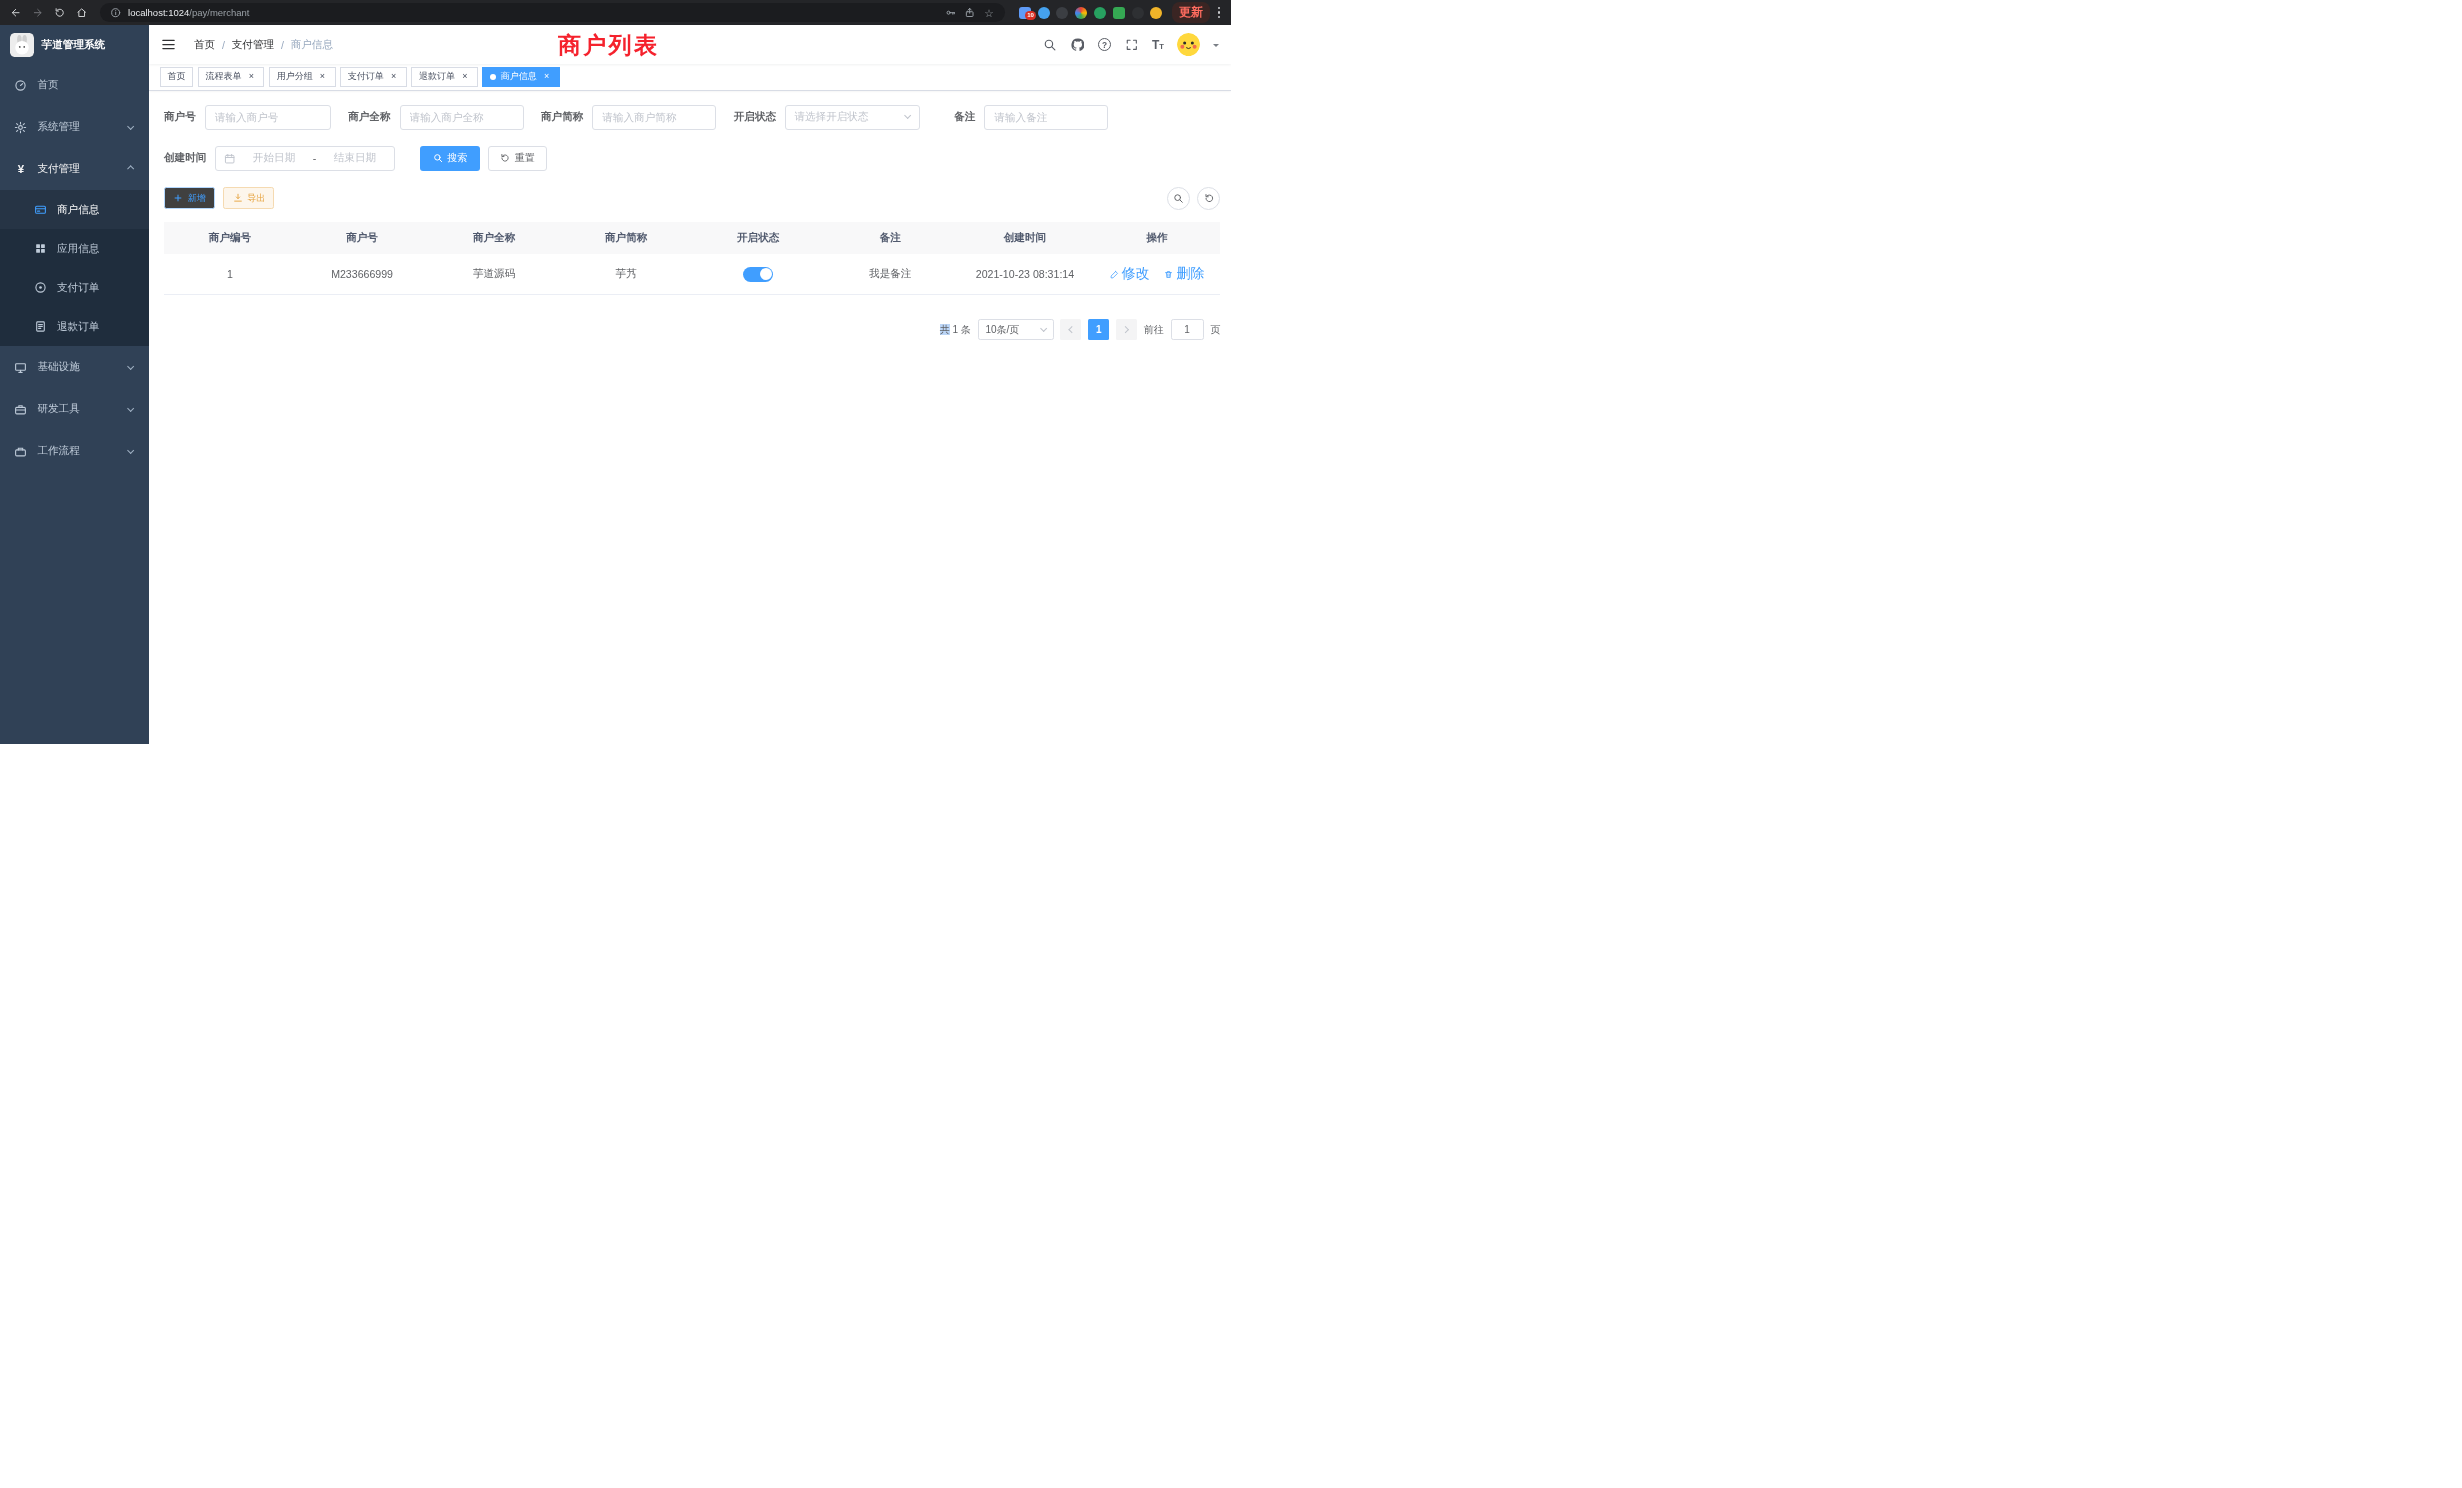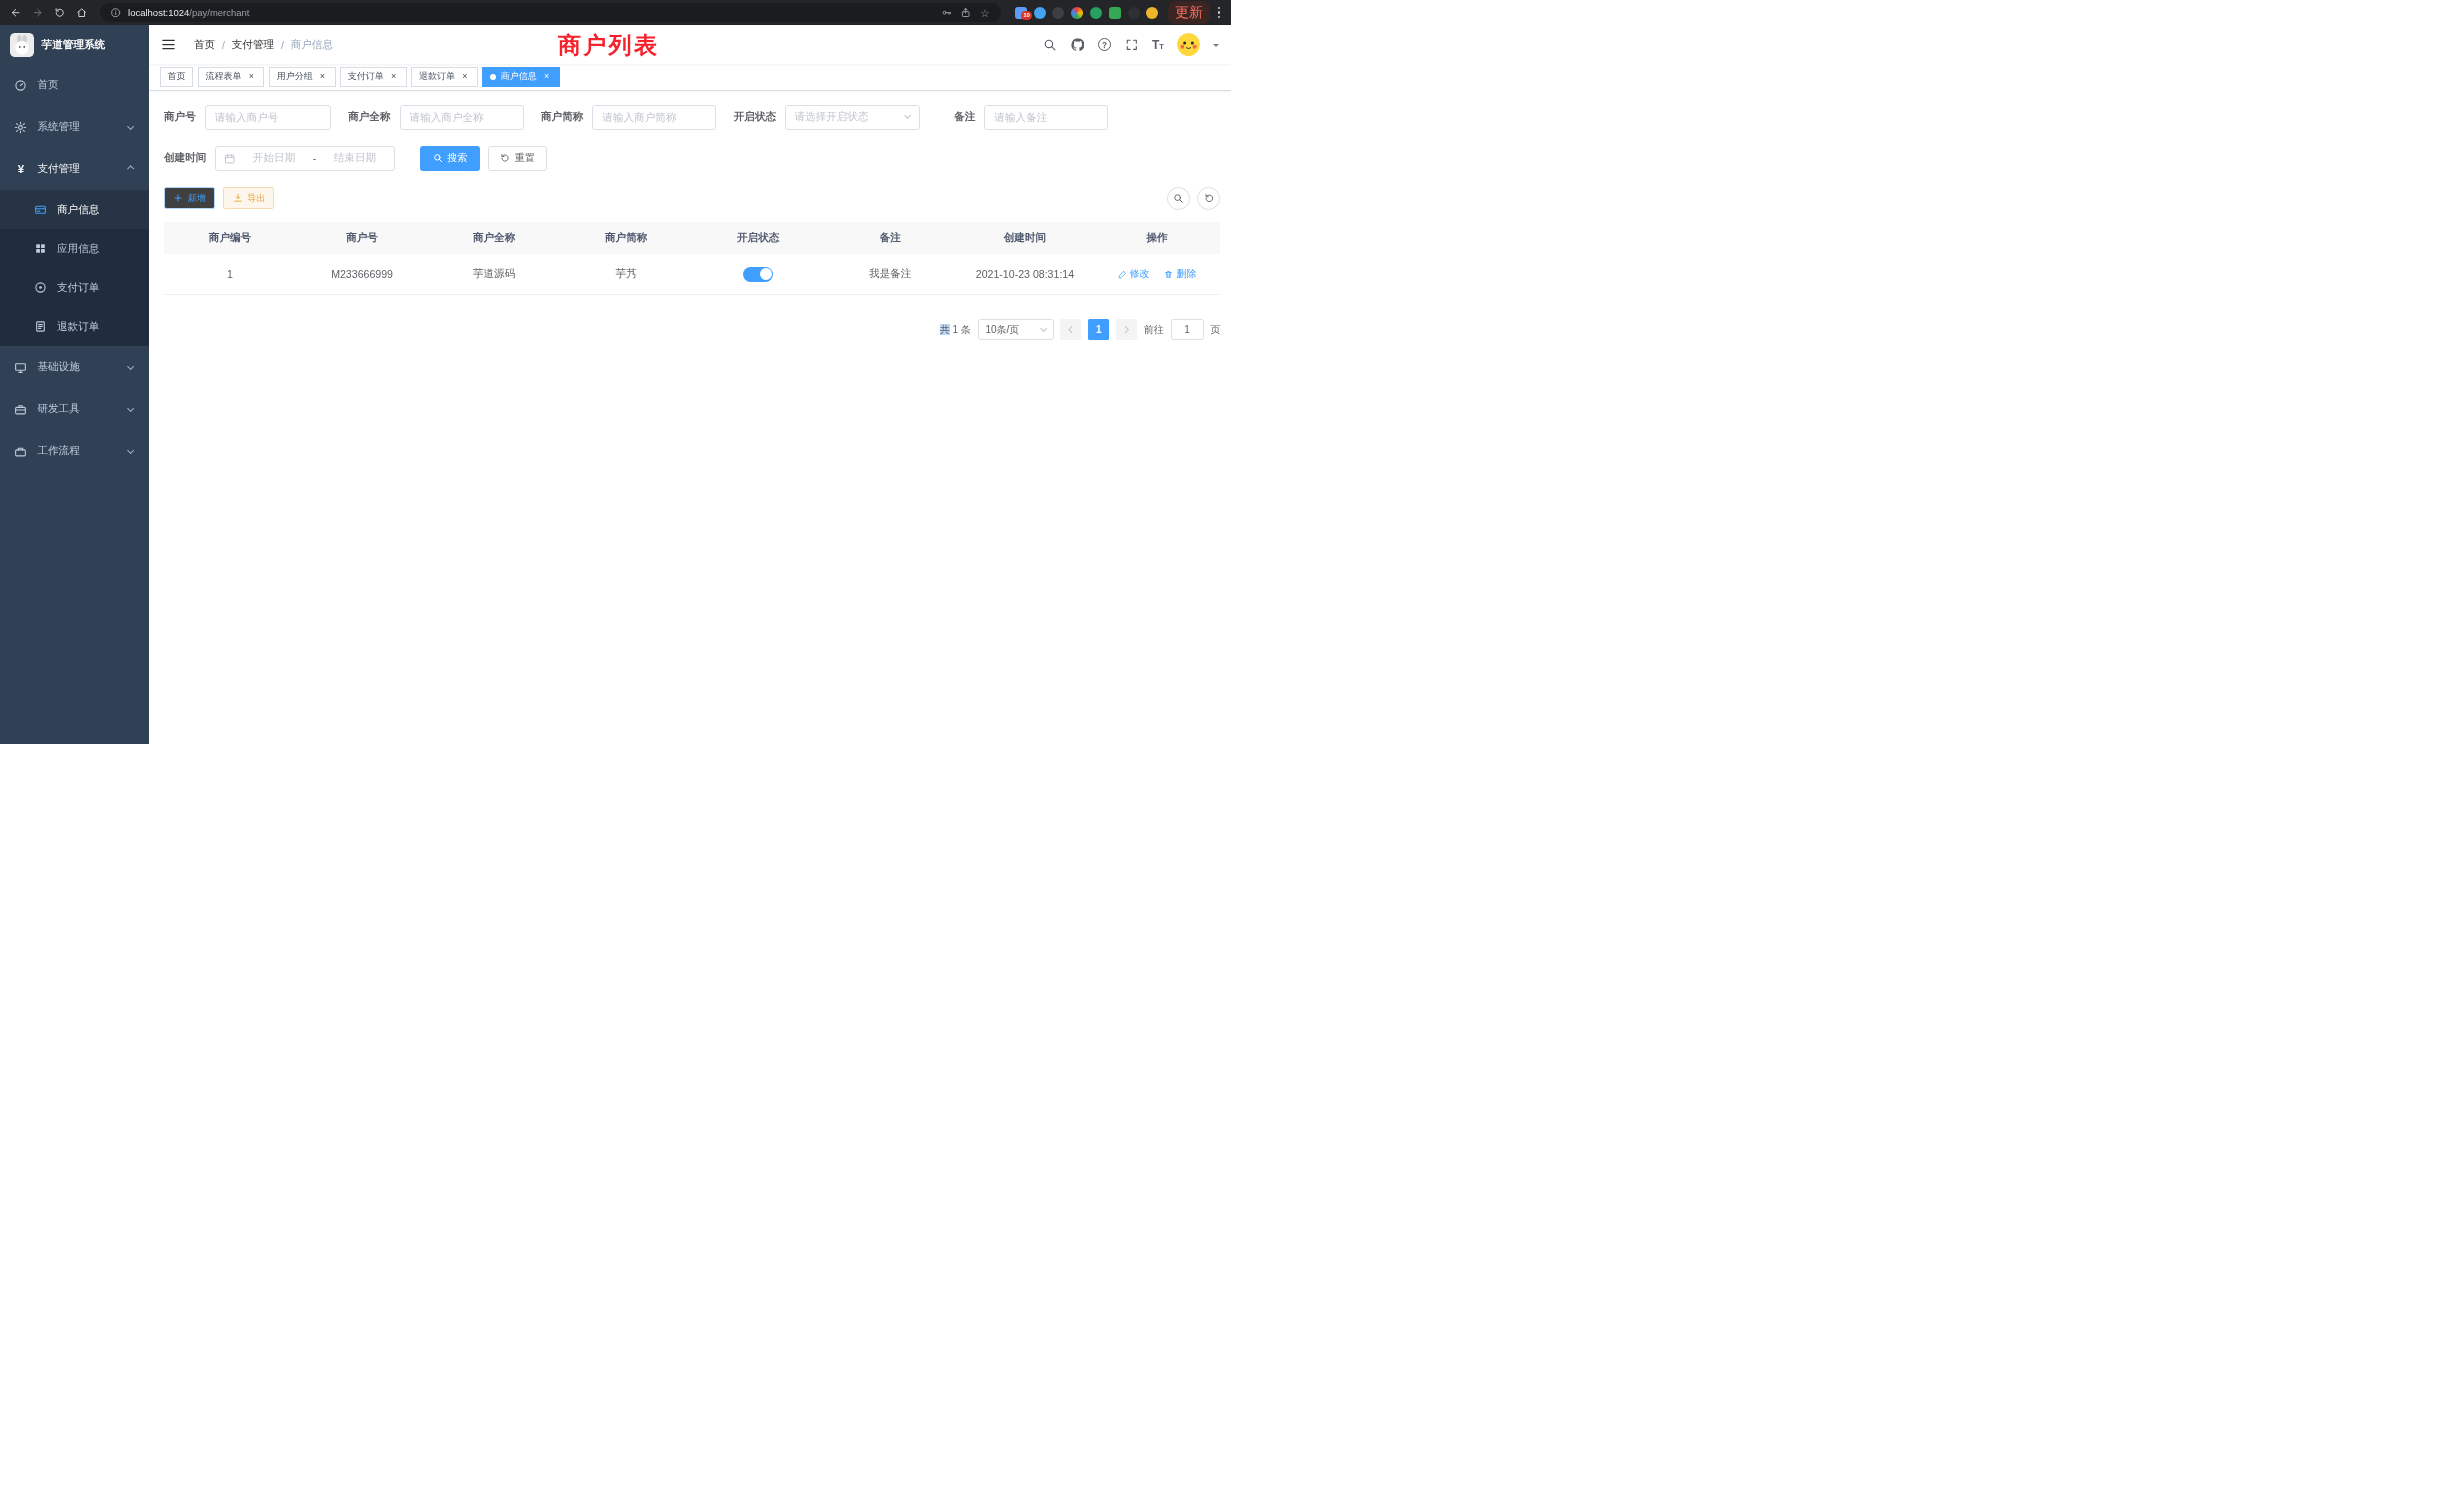--- a/index.html
+++ b/index.html
@@ -28,21 +28,21 @@
   .ext.sq{border-radius:3px;}
   .e1{background:#5f9bf7;}
   .e2{background:#45a2ef;}
   .e3{background:#3b3e43;}
   .e4{background:conic-gradient(#ea4335,#fbbc04,#34a853,#4285f4,#ea4335);}
   .e5{background:#27a060;}
   .e6{background:#35a853;}
   .e7{background:#2e3033;}
   .e8{background:#f0b429;}
   .ext-badge{position:absolute;top:4.5px;right:-5.3px;background:#d93025;color:#fff;font-size:6px;line-height:7.6px;padding:0.8px 2.3px;border-radius:4.5px;font-weight:700;}
-  .update-btn{color:#ff6c5f;font-size:14px;font-weight:400;padding:2.3px 6.8px;border-radius:7.6px;background:#3a2523;cursor:pointer;white-space:nowrap;}
+  .update-btn{color:#ff6c5f;font-size:12px;font-weight:700;padding:2.3px 6.8px;border-radius:7.6px;background:#3a2523;cursor:pointer;white-space:nowrap;}
   .kebab{display:flex;flex-direction:column;gap:1.9px;padding:0 3px;cursor:pointer;}
   .kebab i{width:2.3px;height:2.3px;border-radius:50%;background:#c9cbce;display:block;}
 
   
   .app{display:flex;height:719px;}
 
   
   .sidebar{width:149px;background:var(--sidebar_bg);color:#bfcbd9;flex-shrink:0;display:flex;flex-direction:column;}
   .logo{height:39px;display:flex;align-items:center;gap:7.6px;padding:12px 10px;}
   .logo-img{width:24px;height:24px;border-radius:4.5px;overflow:hidden;flex-shrink:0;}
@@ -112,21 +112,21 @@
   .tool-circles{margin-left:auto;display:flex;gap:7.6px;}
   .circle-btn{width:23px;height:23px;border-radius:50%;border:0.8px solid #dcdfe6;display:flex;align-items:center;justify-content:center;color:#606266;background:#fff;cursor:pointer;}
   .circle-btn svg{width:10.6px;height:10.6px;}
 
   
   table{width:100%;border-collapse:collapse;table-layout:fixed;}
   th{height:32px;background:#f8f8f9;color:#515a6e;font-size:10.6px;font-weight:700;text-align:center;white-space:nowrap;}
   td{height:41px;border-bottom:0.8px solid #ebeef5;color:#606266;font-size:10.6px;text-align:center;white-space:nowrap;}
   .switch{width:30px;height:15px;border-radius:7.6px;background:var(--accent);position:relative;display:inline-block;cursor:pointer;vertical-align:middle;}
   .switch::after{content:"";position:absolute;right:1.5px;top:1.5px;width:12px;height:12px;border-radius:50%;background:#fff;}
-  .op-link{color:var(--accent);font-size:10px;display:inline-flex;align-items:center;gap:3px;cursor:pointer;margin:0 6px;}
+  .op-link{color:var(--accent);font-size:14px;display:inline-flex;align-items:center;gap:3px;cursor:pointer;margin:0 6px;}
   .op-link svg{width:9px;height:9px;}
 
   
   .pager{display:flex;align-items:center;justify-content:flex-end;gap:6.8px;margin-top:24px;font-size:10px;color:#606266;}
   .sel-hl{background:#bcd6f7;}
   .psize{width:76px;height:21px;border:0.8px solid #dcdfe6;border-radius:2.3px;display:flex;align-items:center;justify-content:space-between;padding:0 6.8px;color:#606266;font-size:10px;cursor:pointer;background:#fff;}
   .pbtn{width:21px;height:21px;border-radius:1.5px;background:#f4f4f5;display:flex;align-items:center;justify-content:center;cursor:pointer;}
   .chev2{width:5.3px;height:5.3px;border-right:1.1px solid #c0c4cc;border-bottom:1.1px solid #c0c4cc;}
   .chev-l{transform:rotate(135deg);margin-left:2.3px;}
   .chev-r{transform:rotate(-45deg);margin-right:2.3px;}

